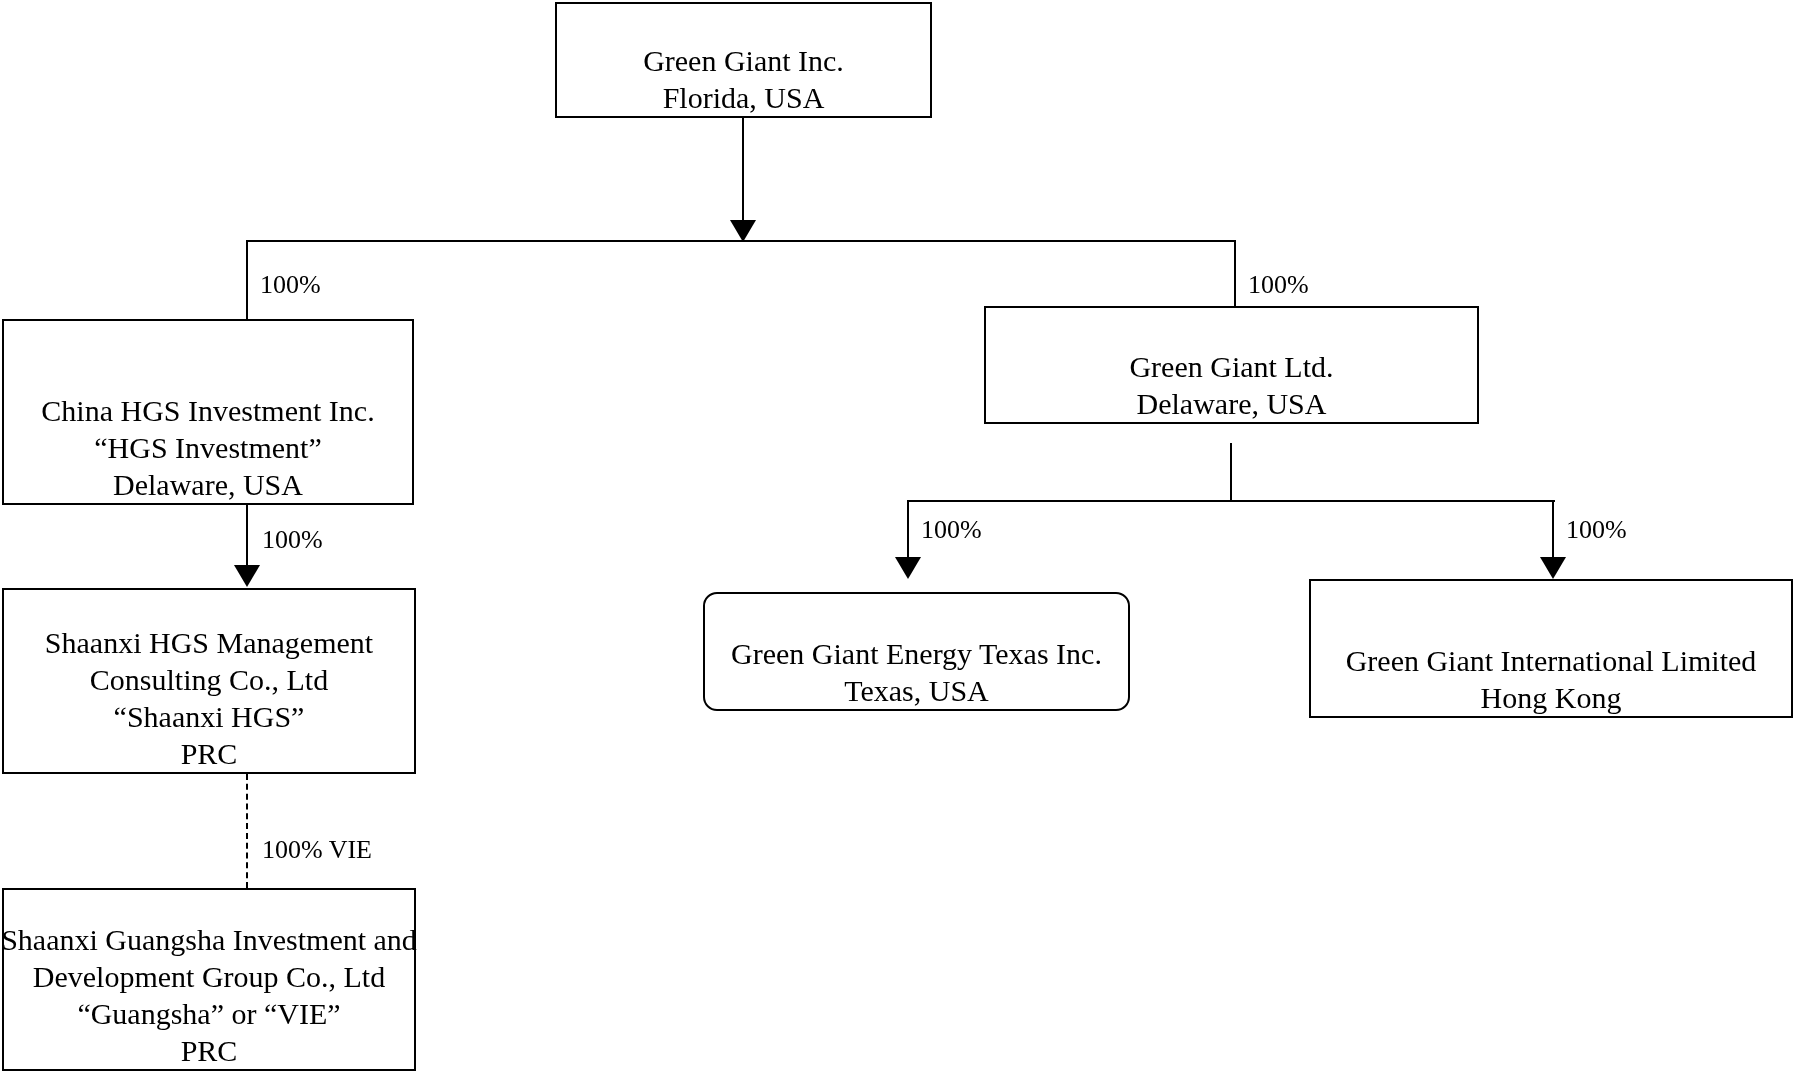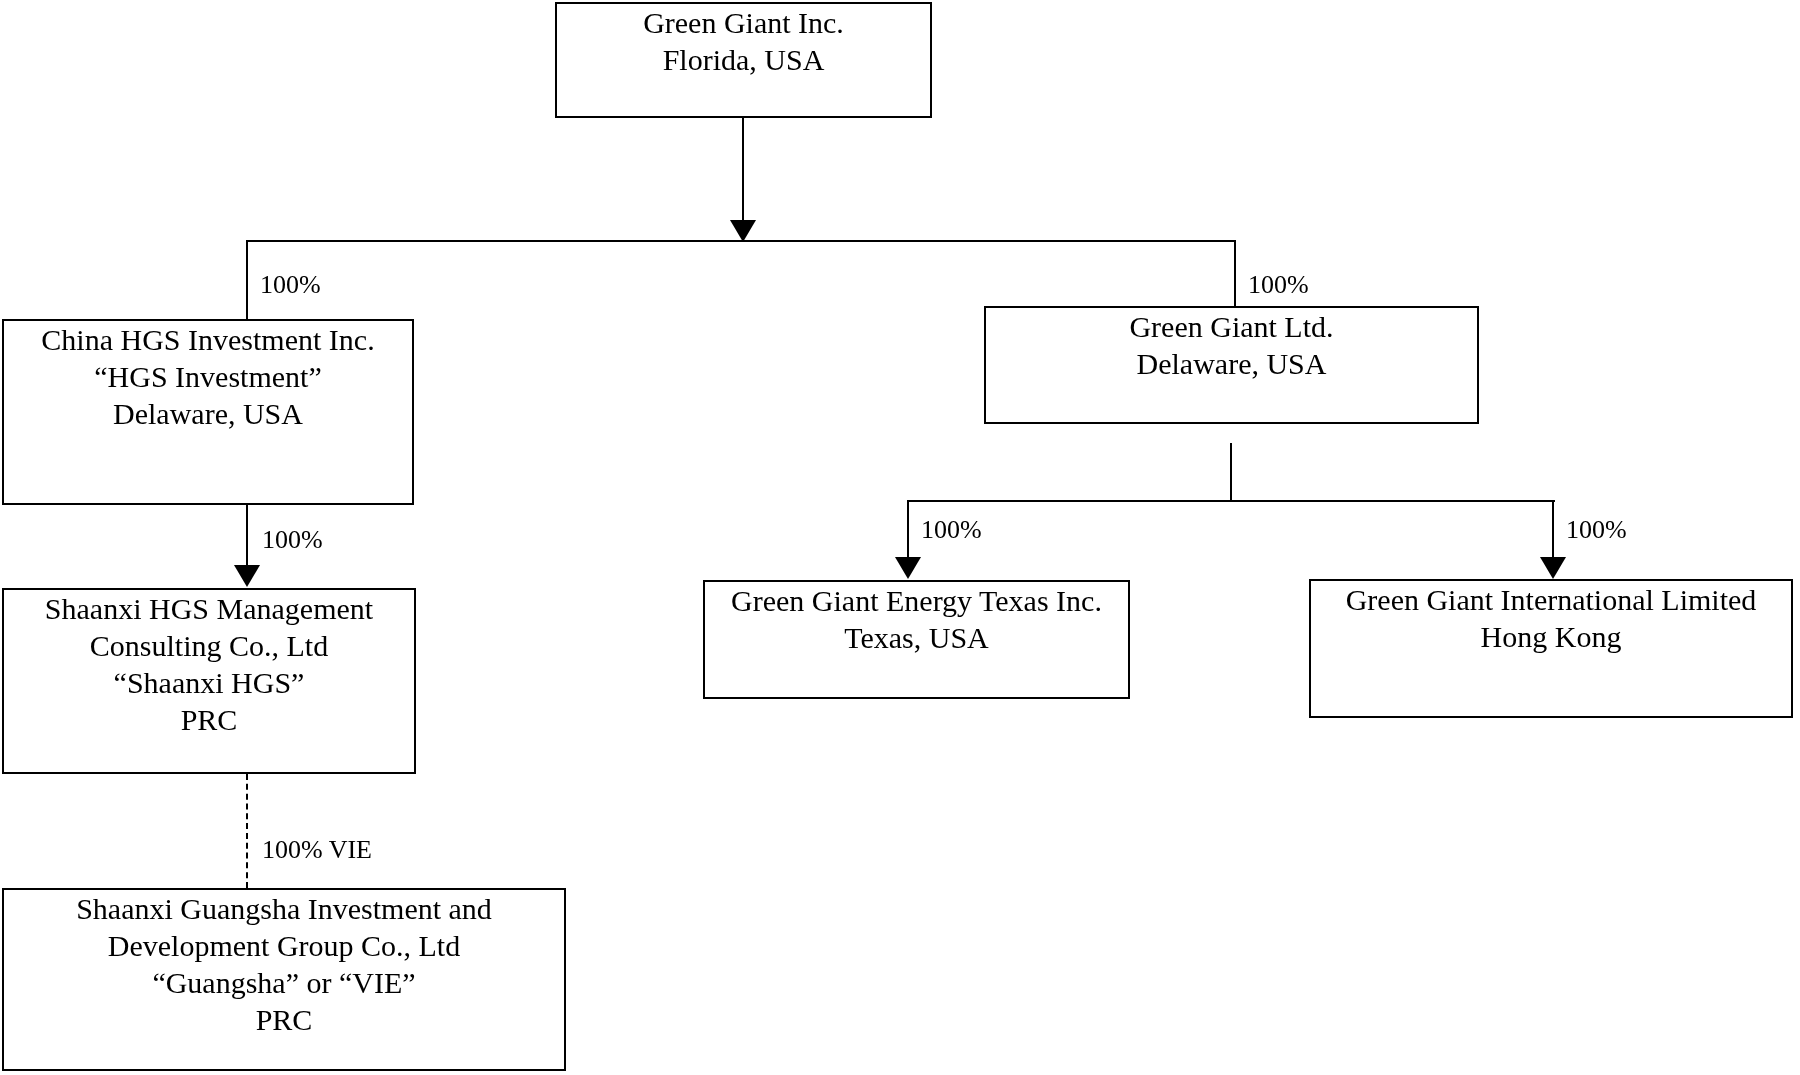--- a/index.html
+++ b/index.html
@@ -13,21 +13,21 @@
     color: #000000;
     overflow: hidden;
   }
   .node {
     position: absolute;
     border: 2px solid #000000;
     background: #ffffff;
     display: flex;
     flex-direction: column;
     align-items: center;
-    justify-content: flex-start;
+    justify-content: flex-end;
     text-align: center;
     font-size: 30px;
     line-height: 37px;
   }
   .node div { white-space: nowrap; }
   .it { }
   .edge { position: absolute; background: #000000; }
   .edge.dotted {
     background: none;
     width: 0 !important;
@@ -89,33 +89,33 @@
     <div class="it">Delaware, USA</div>
   </div>
 
   <div class="node" style="left:2px; top:588px; width:414px; height:186px;">
     <div>Shaanxi HGS Management</div>
     <div>Consulting Co., Ltd</div>
     <div>“Shaanxi HGS”</div>
     <div class="it">PRC</div>
   </div>
 
-  <div class="node" style="left:2px; top:888px; width:564px; height:183px;">
+  <div class="node" style="left:2px; top:888px; width:414px; height:183px;">
     <div>Shaanxi Guangsha Investment and</div>
     <div>Development Group Co., Ltd</div>
     <div>“Guangsha” or “VIE”</div>
     <div class="it">PRC</div>
   </div>
 
   <div class="node" style="left:984px; top:306px; width:495px; height:118px;">
     <div>Green Giant Ltd.</div>
     <div class="it">Delaware, USA</div>
   </div>
 
-  <div class="node" style="left:703px; top:580px; width:427px; height:119px;">
+  <div class="node" style="left:703px; top:592px; width:427px; height:119px;border-radius:14px;">
     <div>Green Giant Energy Texas Inc.</div>
     <div class="it">Texas, USA</div>
   </div>
 
   <div class="node" style="left:1309px; top:579px; width:484px; height:139px;">
     <div>Green Giant International Limited</div>
     <div class="it">Hong Kong</div>
   </div>
 
 </div>

